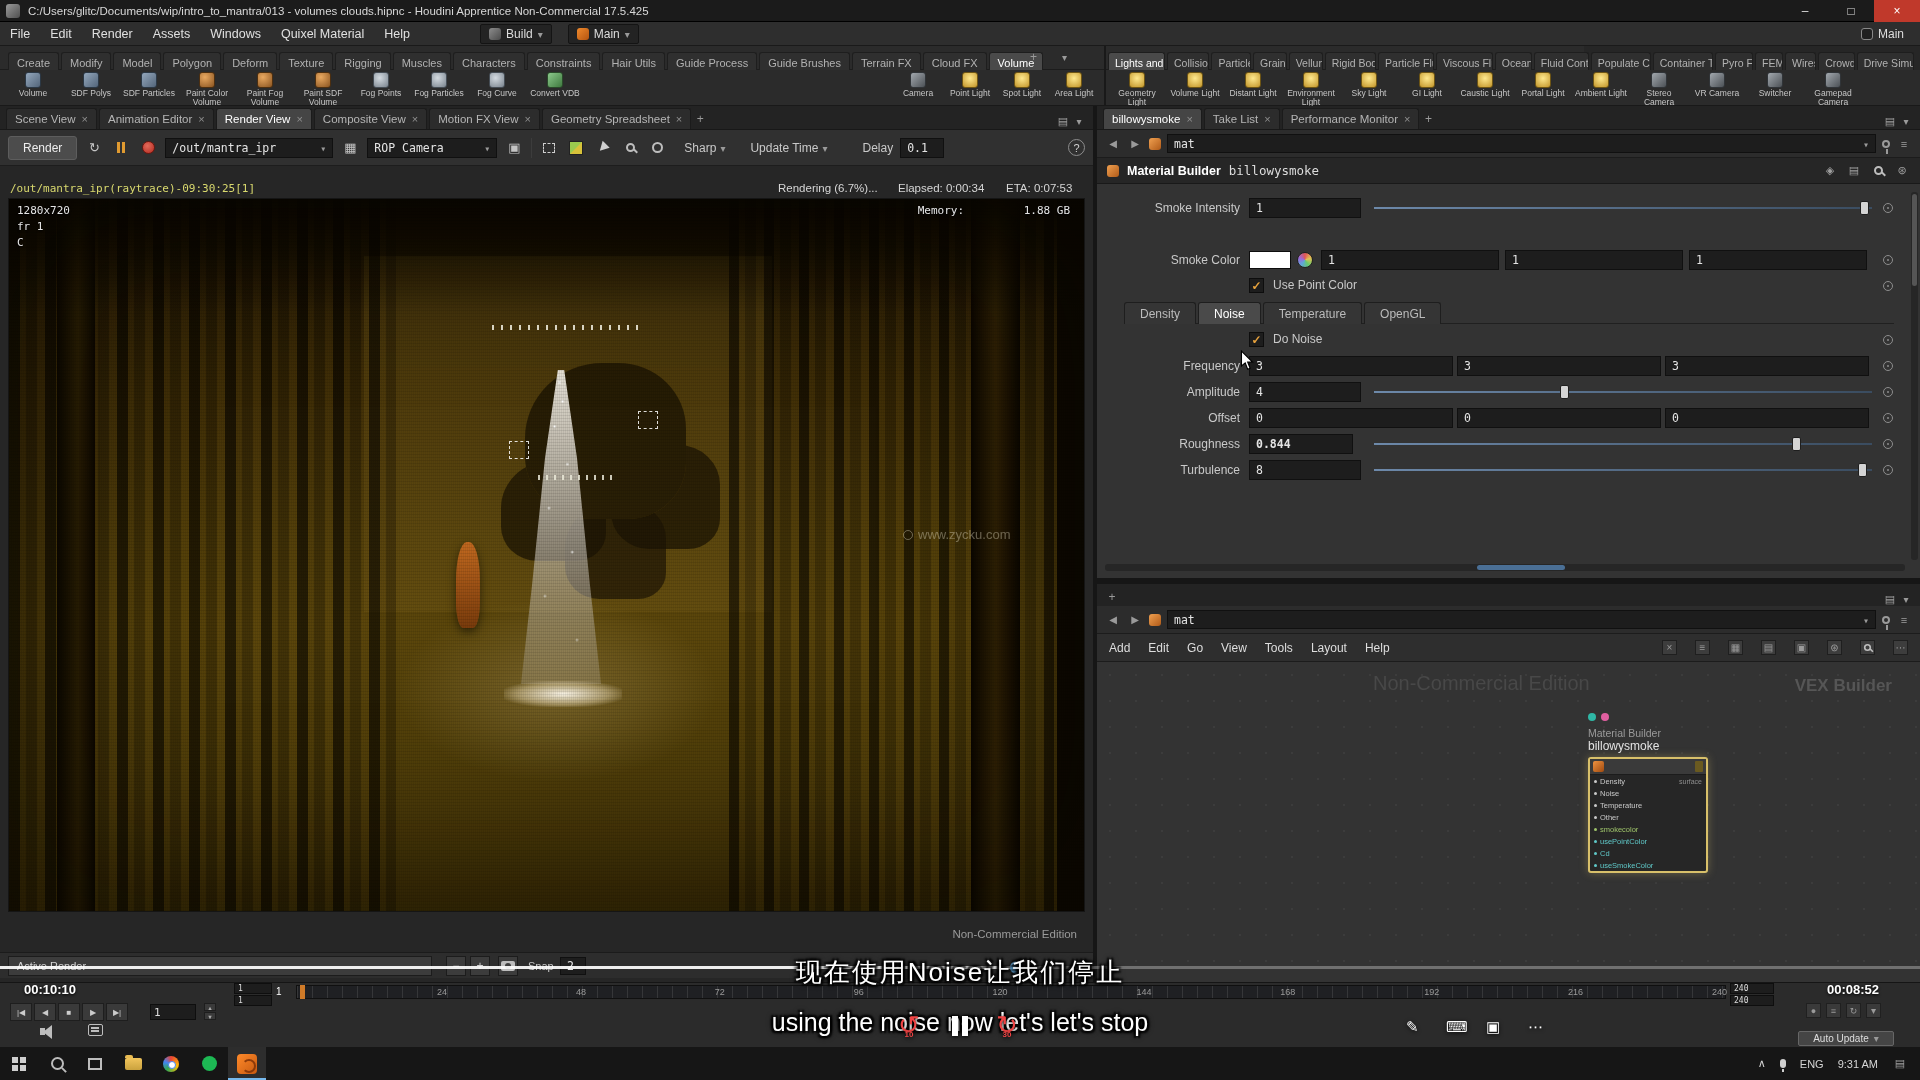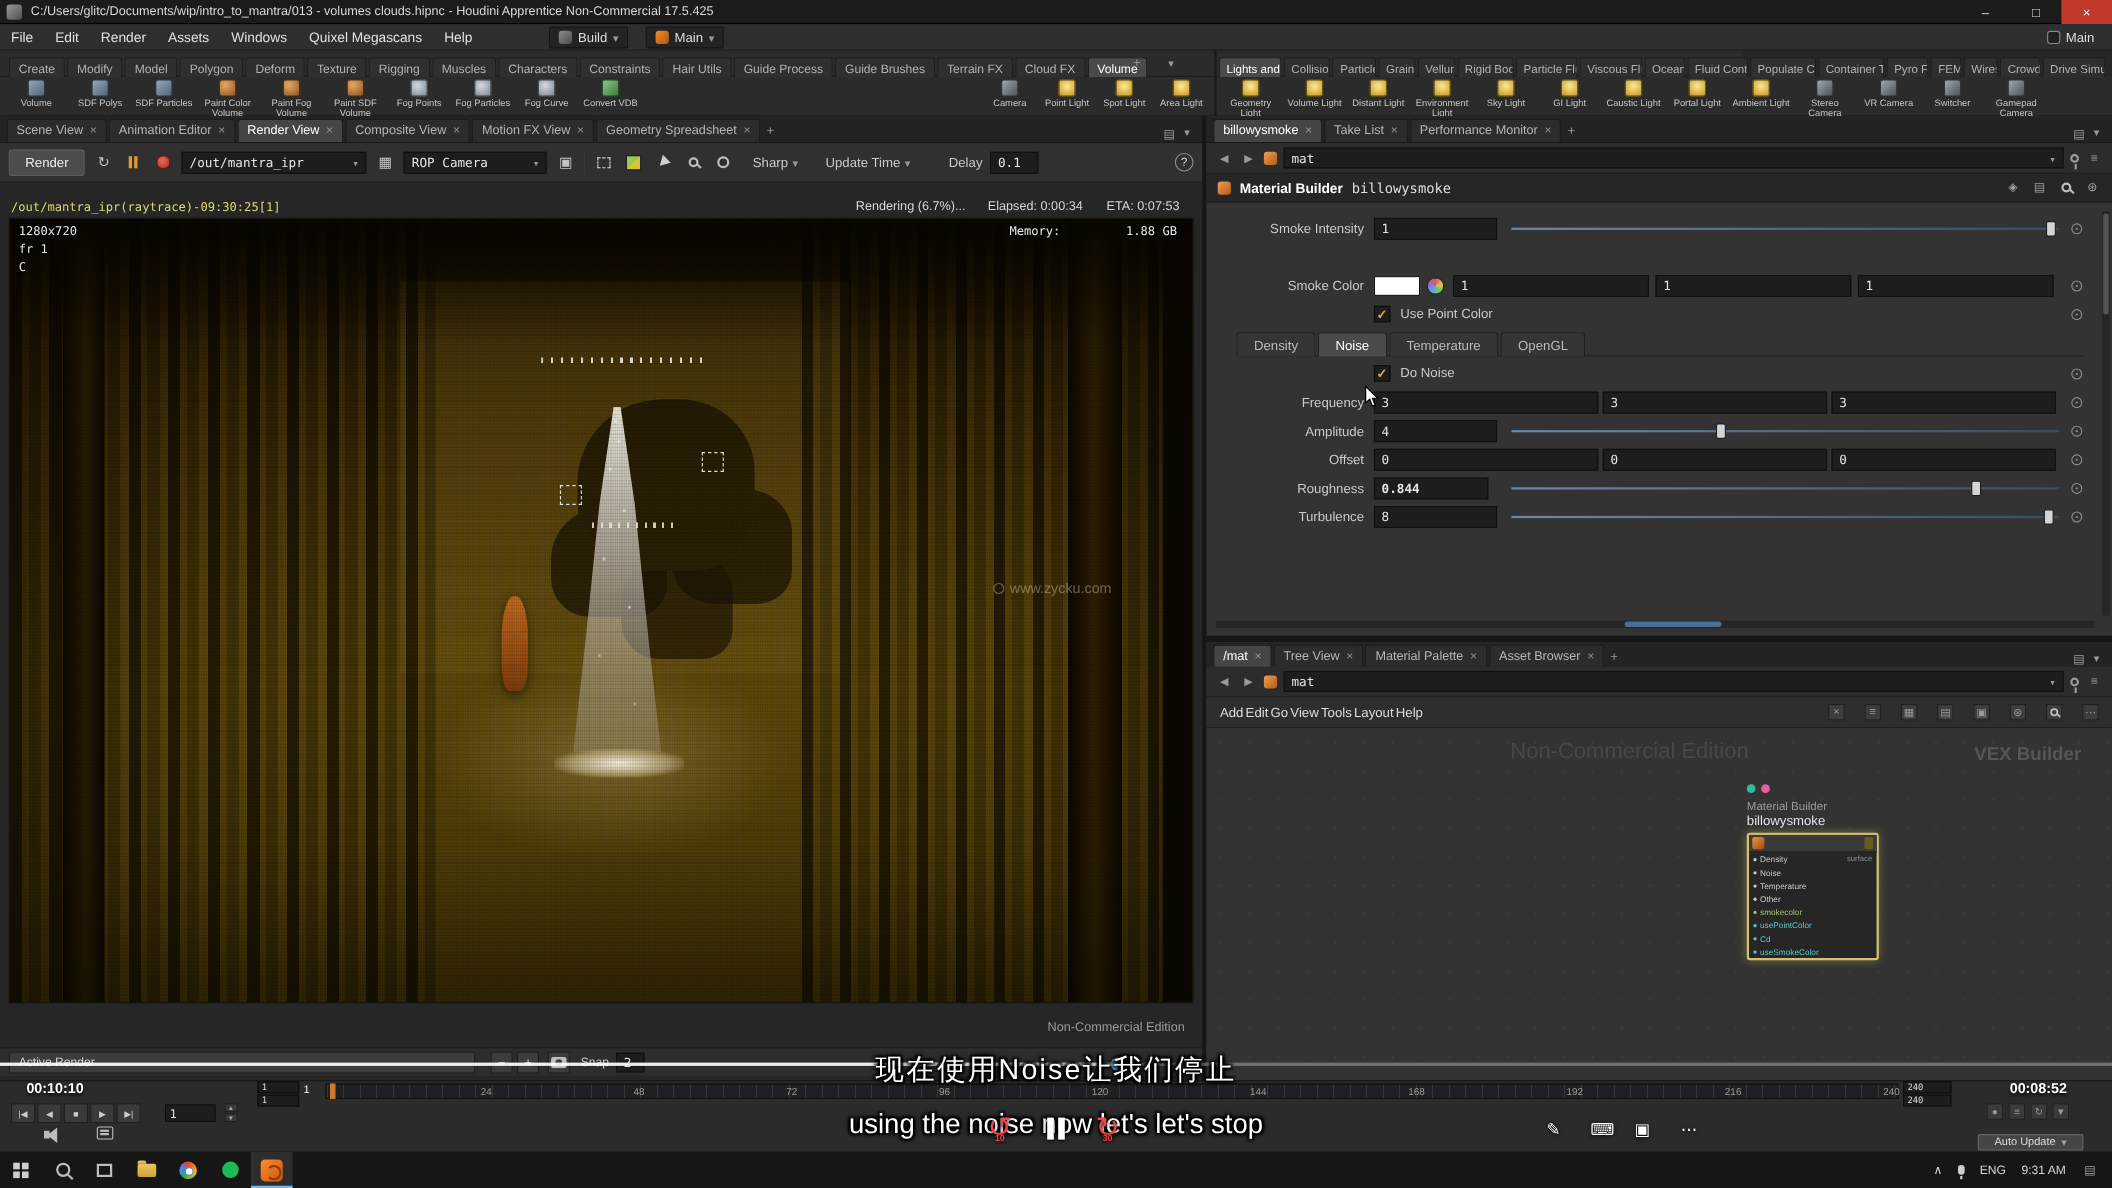--- a/index.html
+++ b/index.html
@@ -255,21 +255,21 @@
   </div>
 
   <div class="menubar">
     <div style="display:flex">
 
     <div class="menu-item">File</div>
         <div class="menu-item">Edit</div>
         <div class="menu-item">Render</div>
         <div class="menu-item">Assets</div>
         <div class="menu-item">Windows</div>
-        <div class="menu-item">Quixel Megascans</div>
+        <div class="menu-item">Quixel Material</div>
         <div class="menu-item">Help</div>
       </div>
     <div class="dd" style="margin-left:60px">
       <span class="chip gray"></span>
       <span>Build</span>
         <span class="g-caret"></span>
     </div>
     <div class="dd" style="margin-left:16px">
       <span class="chip orange"></span>
       <span>Main</span>
@@ -822,59 +822,40 @@
       </div>
 
       <div class="vscroll"></div>
       <div class="hscroll"></div>
     </div>
 
     <div class="hsplit"></div>
 
     <div class="npane">
       <div class="tabrow">
-        <div class="tabs-host">
-
-        <div class="ptab active">
-              <span>/mat</span>
-              <span class="x"></span>
-            </div>
-            <div class="ptab">
-              <span>Tree View</span>
-              <span class="x"></span>
-            </div>
-            <div class="ptab">
-              <span>Material Palette</span>
-              <span class="x"></span>
-            </div>
-            <div class="ptab">
-              <span>Asset Browser</span>
-              <span class="x"></span>
-            </div>
-          </div>
         <div class="plus-tab"></div>
         <div class="spacer"></div>
         <span class="rowic g-rows"></span>
         <span class="rowic g-caret" style="margin-right:6px"></span>
       </div>
 
       <div class="npath" style="top:22px">
         <span class="navb">◀</span>
         <span class="navb">▶</span>
         <span class="nodechip"></span>
         <div class="fld pathfld ddfld">
             <span>mat</span>
             <span class="g-caret"></span>
           </div>
         <span class="pinico"></span>
         <span class="rowic g-menu"></span>
       </div>
 
       <div class="nmenu">
-        <div style="display:flex;gap:2px">
+        <div style="display:flex;gap:18px">
 
         <span class="nmenu-item">Add</span>
             <span class="nmenu-item">Edit</span>
             <span class="nmenu-item">Go</span>
             <span class="nmenu-item">View</span>
             <span class="nmenu-item">Tools</span>
             <span class="nmenu-item">Layout</span>
             <span class="nmenu-item">Help</span>
           </div>
         <div class="spacer"></div>

